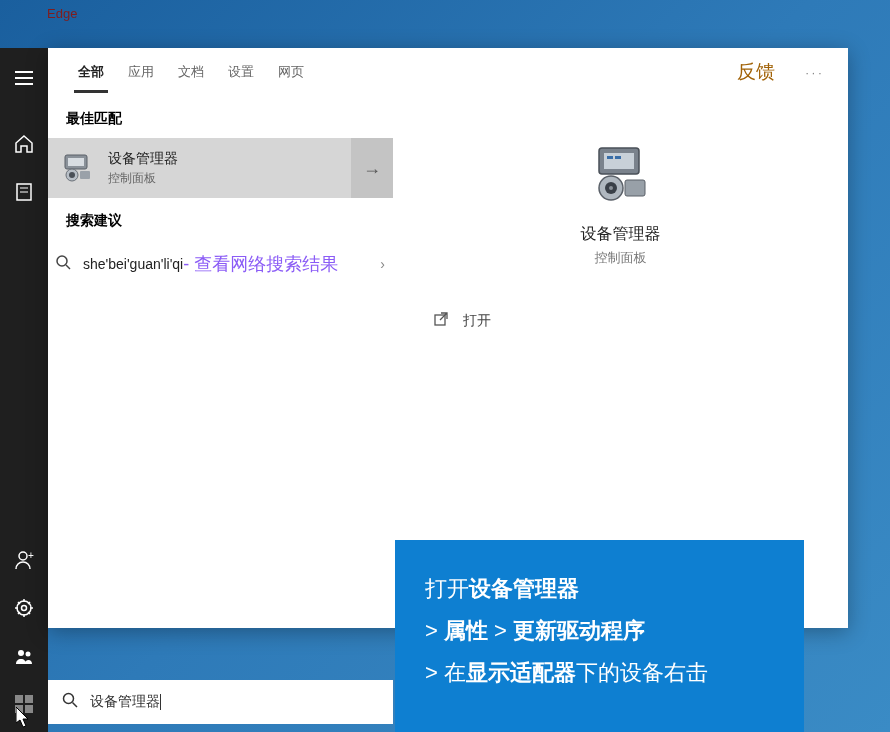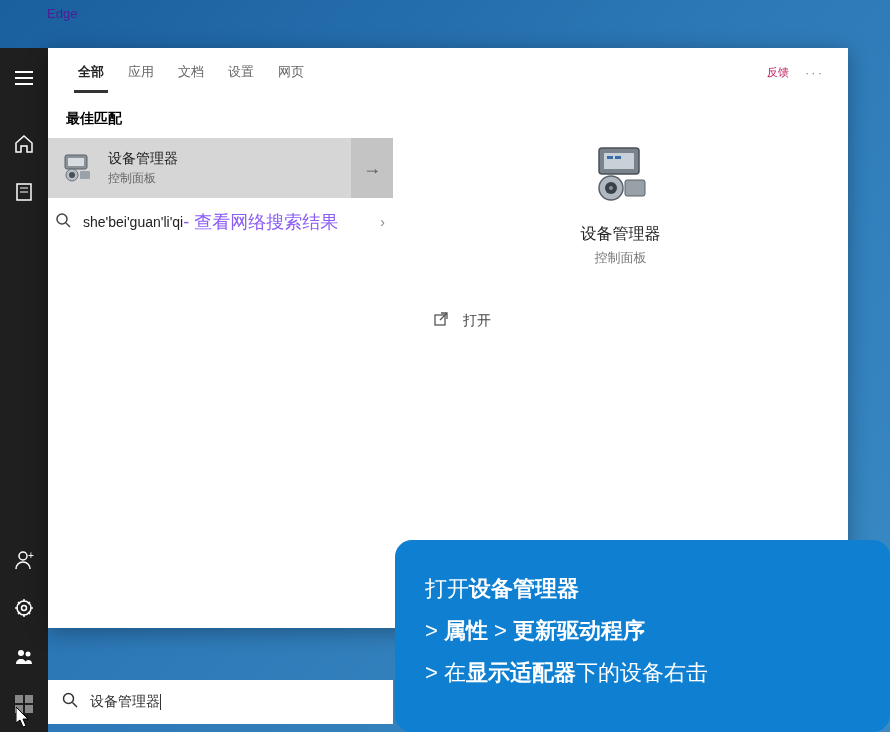--- a/index.html
+++ b/index.html
@@ -4,21 +4,21 @@
 <style>
 * { margin: 0; padding: 0; box-sizing: border-box; }
 body {
   width: 890px; height: 732px;
   font-family: "Microsoft YaHei", "Segoe UI", sans-serif;
   background: linear-gradient(135deg, #1a5f9e 0%, #2e7ab8 50%, #3a8bc5 100%);
   position: relative; overflow: hidden;
 }
 .desktop-icon {
   position: absolute; top: 6px; left: 47px;
-  color: #4c1d95; font-size: 13px;
+  color: #7f1d1d; font-size: 13px;
 }
 .start-rail {
   position: absolute; left: 0; top: 48px; width: 48px; height: 684px;
   background: #1f1f1f;
   display: flex; flex-direction: column; align-items: center;
   padding-top: 6px;
 }
 .rail-icon {
   width: 48px; height: 48px;
   display: flex; align-items: center; justify-content: center;
@@ -39,21 +39,21 @@
   padding: 0 12px; height: 48px; display: flex; align-items: center;
   cursor: pointer; position: relative;
 }
 .tab.active { color: #222; font-weight: 600; }
 .tab.active::after {
   content: ""; position: absolute; bottom: 3px; left: 8px; right: 8px;
   height: 3px; background: #333;
 }
 .tab-more::after { content: " ⌄"; font-size: 11px; }
 .tabs-spacer { flex: 1; }
-.tab-feedback { color: #be185d; font-size: 11px; cursor: pointer; margin-right: 10px; }
+.tab-feedback { color: #a16207; font-size: 19px; cursor: pointer; margin-right: 24px; }
 .tab-menu { color: #888; letter-spacing: 2px; cursor: pointer; padding: 0 6px; }
 
 .results-left { position: absolute; left: 0; top: 48px; width: 345px; }
 .section-header {
   font-size: 14px; font-weight: 600; padding: 14px 18px 10px;
 }
 .best-match {
   display: flex; align-items: center;
   background: #d6d6d6; height: 60px; position: relative;
 }
@@ -104,23 +104,23 @@
   position: absolute; left: 0; bottom: 0; width: 48px; height: 52px;
   background: #1f1f1f; display:flex; align-items:center; justify-content:center;
 }
 .start-btn { color: #fff; }
 
 .cursor {
   position: absolute; left: 16px; top: 707px; pointer-events: none;
 }
 
 .overlay {
-  position: absolute; left: 395px; top: 540px; width: 495px; height: 192px;
+  position: absolute; left: 395px; top: 540px; width: 409px; height: 192px;
   background: #0e7fd1; color: #fff; padding: 28px 30px;
-  font-size: 22px; line-height: 1.9; border-radius: 17px;
+  font-size: 22px; line-height: 1.9;
 }
 .overlay .bold { font-weight: 700; }
 </style>
 </head>
 <body>
 
 <div class="desktop-icon">Edge</div>
 
 <div class="start-rail">
   <div class="rail-icon">
@@ -200,20 +200,21 @@
             <circle cx="11" cy="22" r="3" fill="#4a5058"></circle>
             <rect x="19" y="18" width="10" height="8" rx="1" fill="#9aa1a9"></rect>
           </svg>
       </div>
       <div class="bm-text">
         <div class="bm-title">设备管理器</div>
         <div class="bm-sub">控制面板</div>
       </div>
       <div class="bm-arrow">→</div>
     </div>
+    <div class="section-header">搜索建议</div>
     <div class="suggestion">
       <span class="sicon">
         <svg width="15" height="15" viewBox="0 0 15 15">
             <circle cx="6" cy="6" r="5" fill="none" stroke="#444" stroke-width="1.5"></circle>
             <line x1="10" y1="10" x2="14" y2="14" stroke="#444" stroke-width="1.5"></line>
           </svg>
       </span>
       <span>she'bei'guan'li'qi</span>
       <span class="sgrey"> - 查看网络搜索结果</span>
       <span class="sarrow">›</span>

